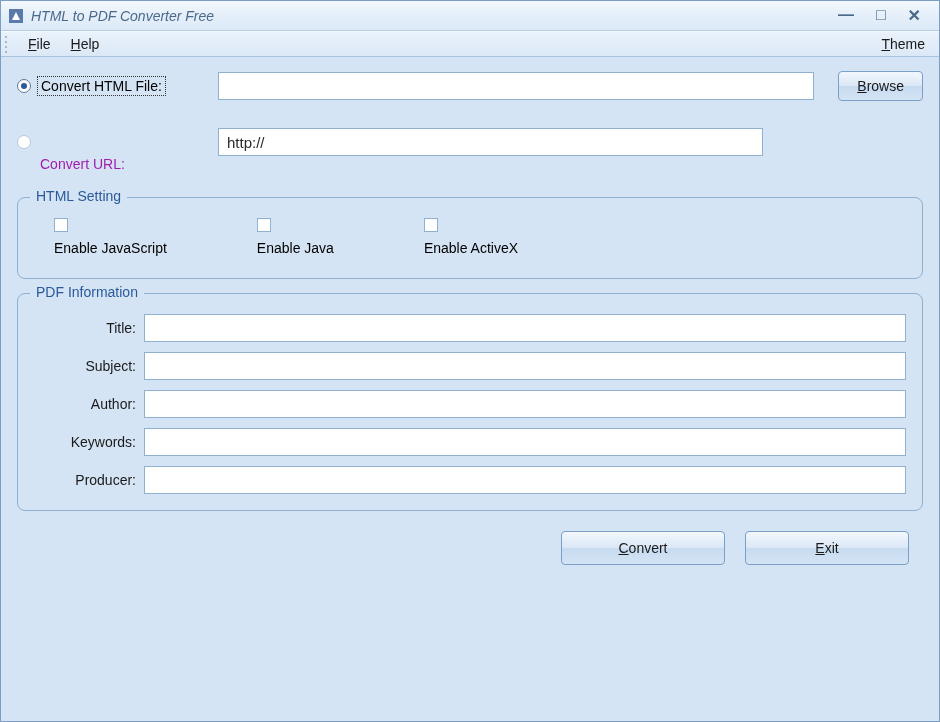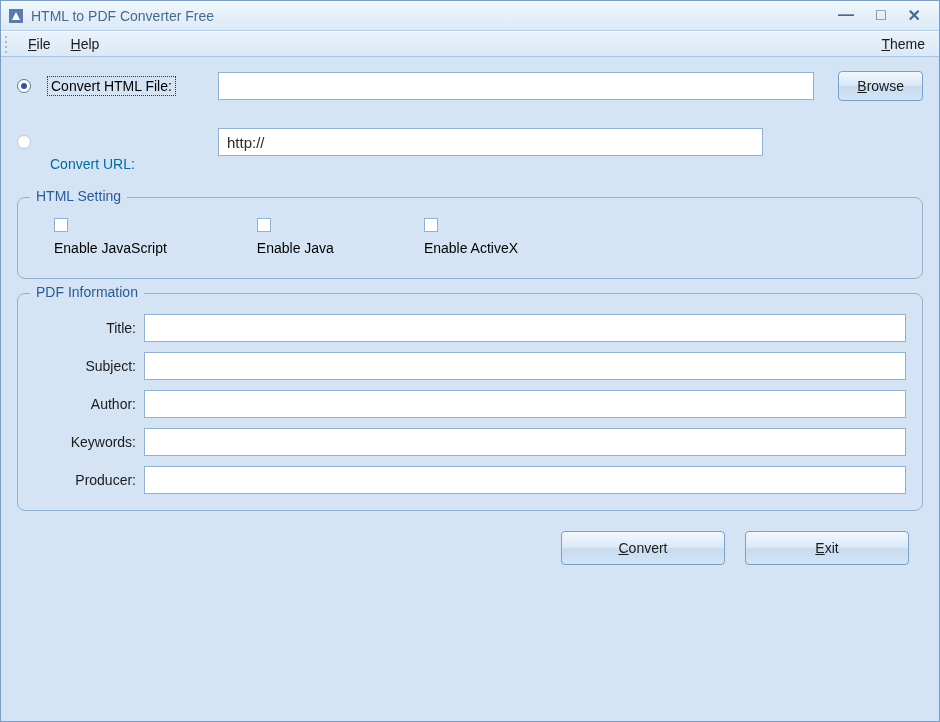--- a/index.html
+++ b/index.html
@@ -19,21 +19,21 @@
   background: linear-gradient(to bottom, #f3f8fd 0%, #e6f0fa 45%, #dce9f7 100%);
   display: flex;
   align-items: center;
   padding: 0 6px;
   border-bottom: 1px solid #b8cee5;
 }
 .titlebar .icon {
   width: 18px; height: 18px; margin-right: 6px;
   display: flex; align-items: center; justify-content: center;
 }
-.titlebar .title { color: #4a6a8a; font-size: 14px; flex: 1; }
+.titlebar .title { color: #4a6a8a; font-size: 14px; flex: 1; font-style: italic; }
 .win-controls { display: flex; gap: 22px; padding-right: 12px;}
 .win-btn { color: #4a6a8a; font-size: 16px; cursor: pointer; font-weight: bold; }
 
 .menubar {
   height: 24px;
   background: linear-gradient(to bottom, #eaf2fb 0%, #dbe8f6 100%);
   border-top: 1px solid #f4f9fe;
   border-bottom: 1px solid #a9c4df;
   display: flex;
   align-items: center;
@@ -51,30 +51,30 @@
 .menu-spacer { flex: 1; }
 
 .content {
   flex: 1;
   padding: 14px 16px 12px 16px;
   display: flex;
   flex-direction: column;
 }
 
 .input-row { display: flex; align-items: center; margin-bottom: 10px; gap: 6px; }
-.radio-wrap { width: 195px; display: flex; align-items: center; gap: 16px;}
+.radio-wrap { width: 195px; display: flex; align-items: center; gap: 6px;}
 .radio {
   width: 14px; height: 14px; border: 1px solid #5a7a9a; border-radius: 50%;
   background: #fff; display: flex; align-items: center; justify-content: center;
 }
 .radio.checked::after { content:""; width: 6px; height: 6px; background: #2a5a9a; border-radius: 50%; }
 .radio.disabled { border-color: #b9c9db; }
 .radio-label { padding: 1px 3px; }
 .radio-label.focused { border: 1px dotted #333; }
-.radio-label.dim { color: #0369a1; margin-top: 44px; }
+.radio-label.dim { color: #a21caf; margin-top: 44px; }
 
 .text-input {
   height: 28px; background: #fff; border: 1px solid #90b0d0;
   padding: 2px 8px; font-size: 15px; color: #2a2a2a; flex: 1;
 }
 .btn {
   height: 30px; padding: 0 18px;
   background: linear-gradient(to bottom, #f2f7fc 0%, #dbe8f6 48%, #c7dbf0 52%, #d4e4f4 100%);
   border: 1px solid #7aa0c8;
   border-radius: 4px;

